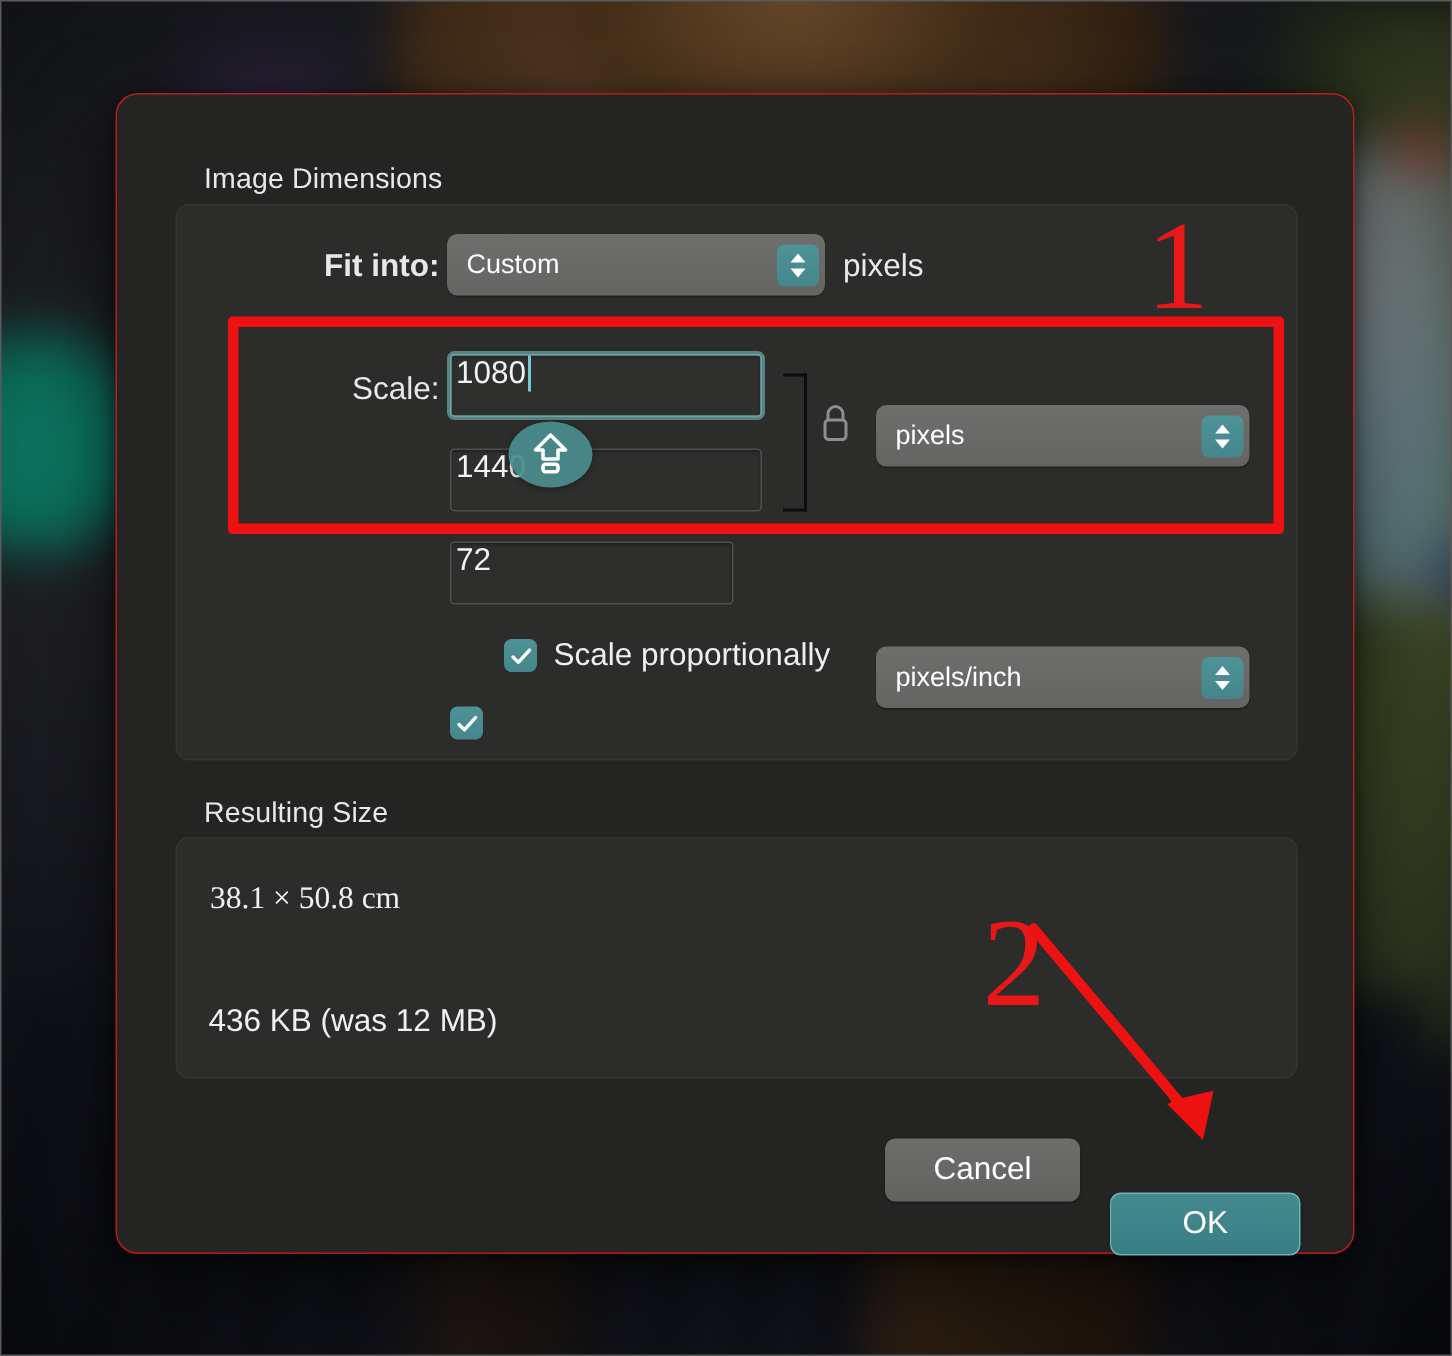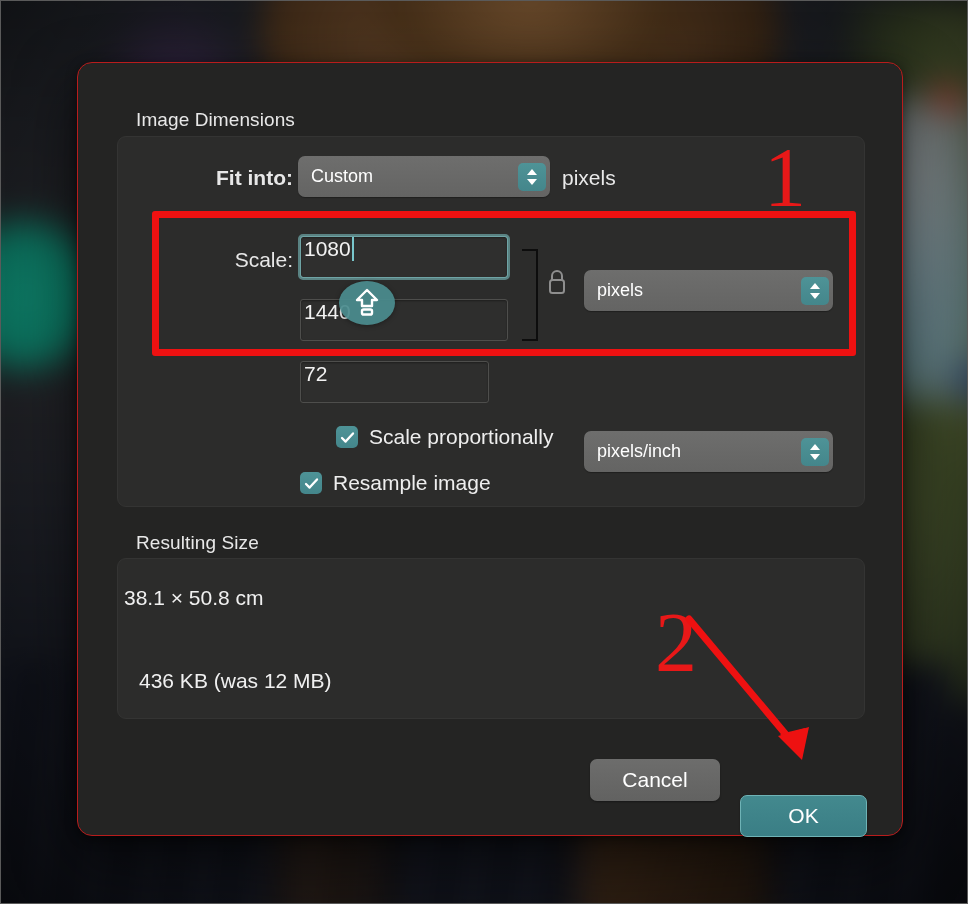--- a/index.html
+++ b/index.html
@@ -445,28 +445,27 @@
       </span>
       <span class="ctext">Scale proportionally</span>
     </div>
 
     <div class="checkrow" style="left:222px; top:408px;">
       <span class="checkbox">
         <svg width="15" height="15" viewBox="0 0 15 15" aria-hidden="true">
           <path d="M2 8 L5.6 11.6 L13 3.4" fill="none" stroke="#ffffff" stroke-width="2.3" stroke-linecap="round" stroke-linejoin="round"></path>
         </svg>
       </span>
-      <span class="ctext">Resample image</span>
     </div>
 
     <div class="group-label" style="left:58px; top:469px;">Resulting Size</div>
 
     <div class="panel" style="left:39px; top:495px; width:748px; height:161px;"></div>
 
-    <div class="result-line" style="left:46px; top:523px;">38.1 × 50.8 cm</div>
+    <div class="result-line" style="left:62px; top:523px;font-family:Liberation Serif, serif;">38.1 × 50.8 cm</div>
 
     <div class="result-line" style="left:61px; top:606px;">436 KB (was 12 MB)</div>
 
     <div class="btn btn-cancel" style="left:512px; top:696px; width:130px; height:42px;">Cancel</div>
 
     <div class="btn btn-ok" style="left:662px; top:696px; width:127px; height:42px;margin-top:36px;">OK</div>
   </div>
 
   <div class="cursor-badge" style="left:339px; top:281px;">
     <svg width="30" height="32" viewBox="0 0 30 32" aria-hidden="true">

